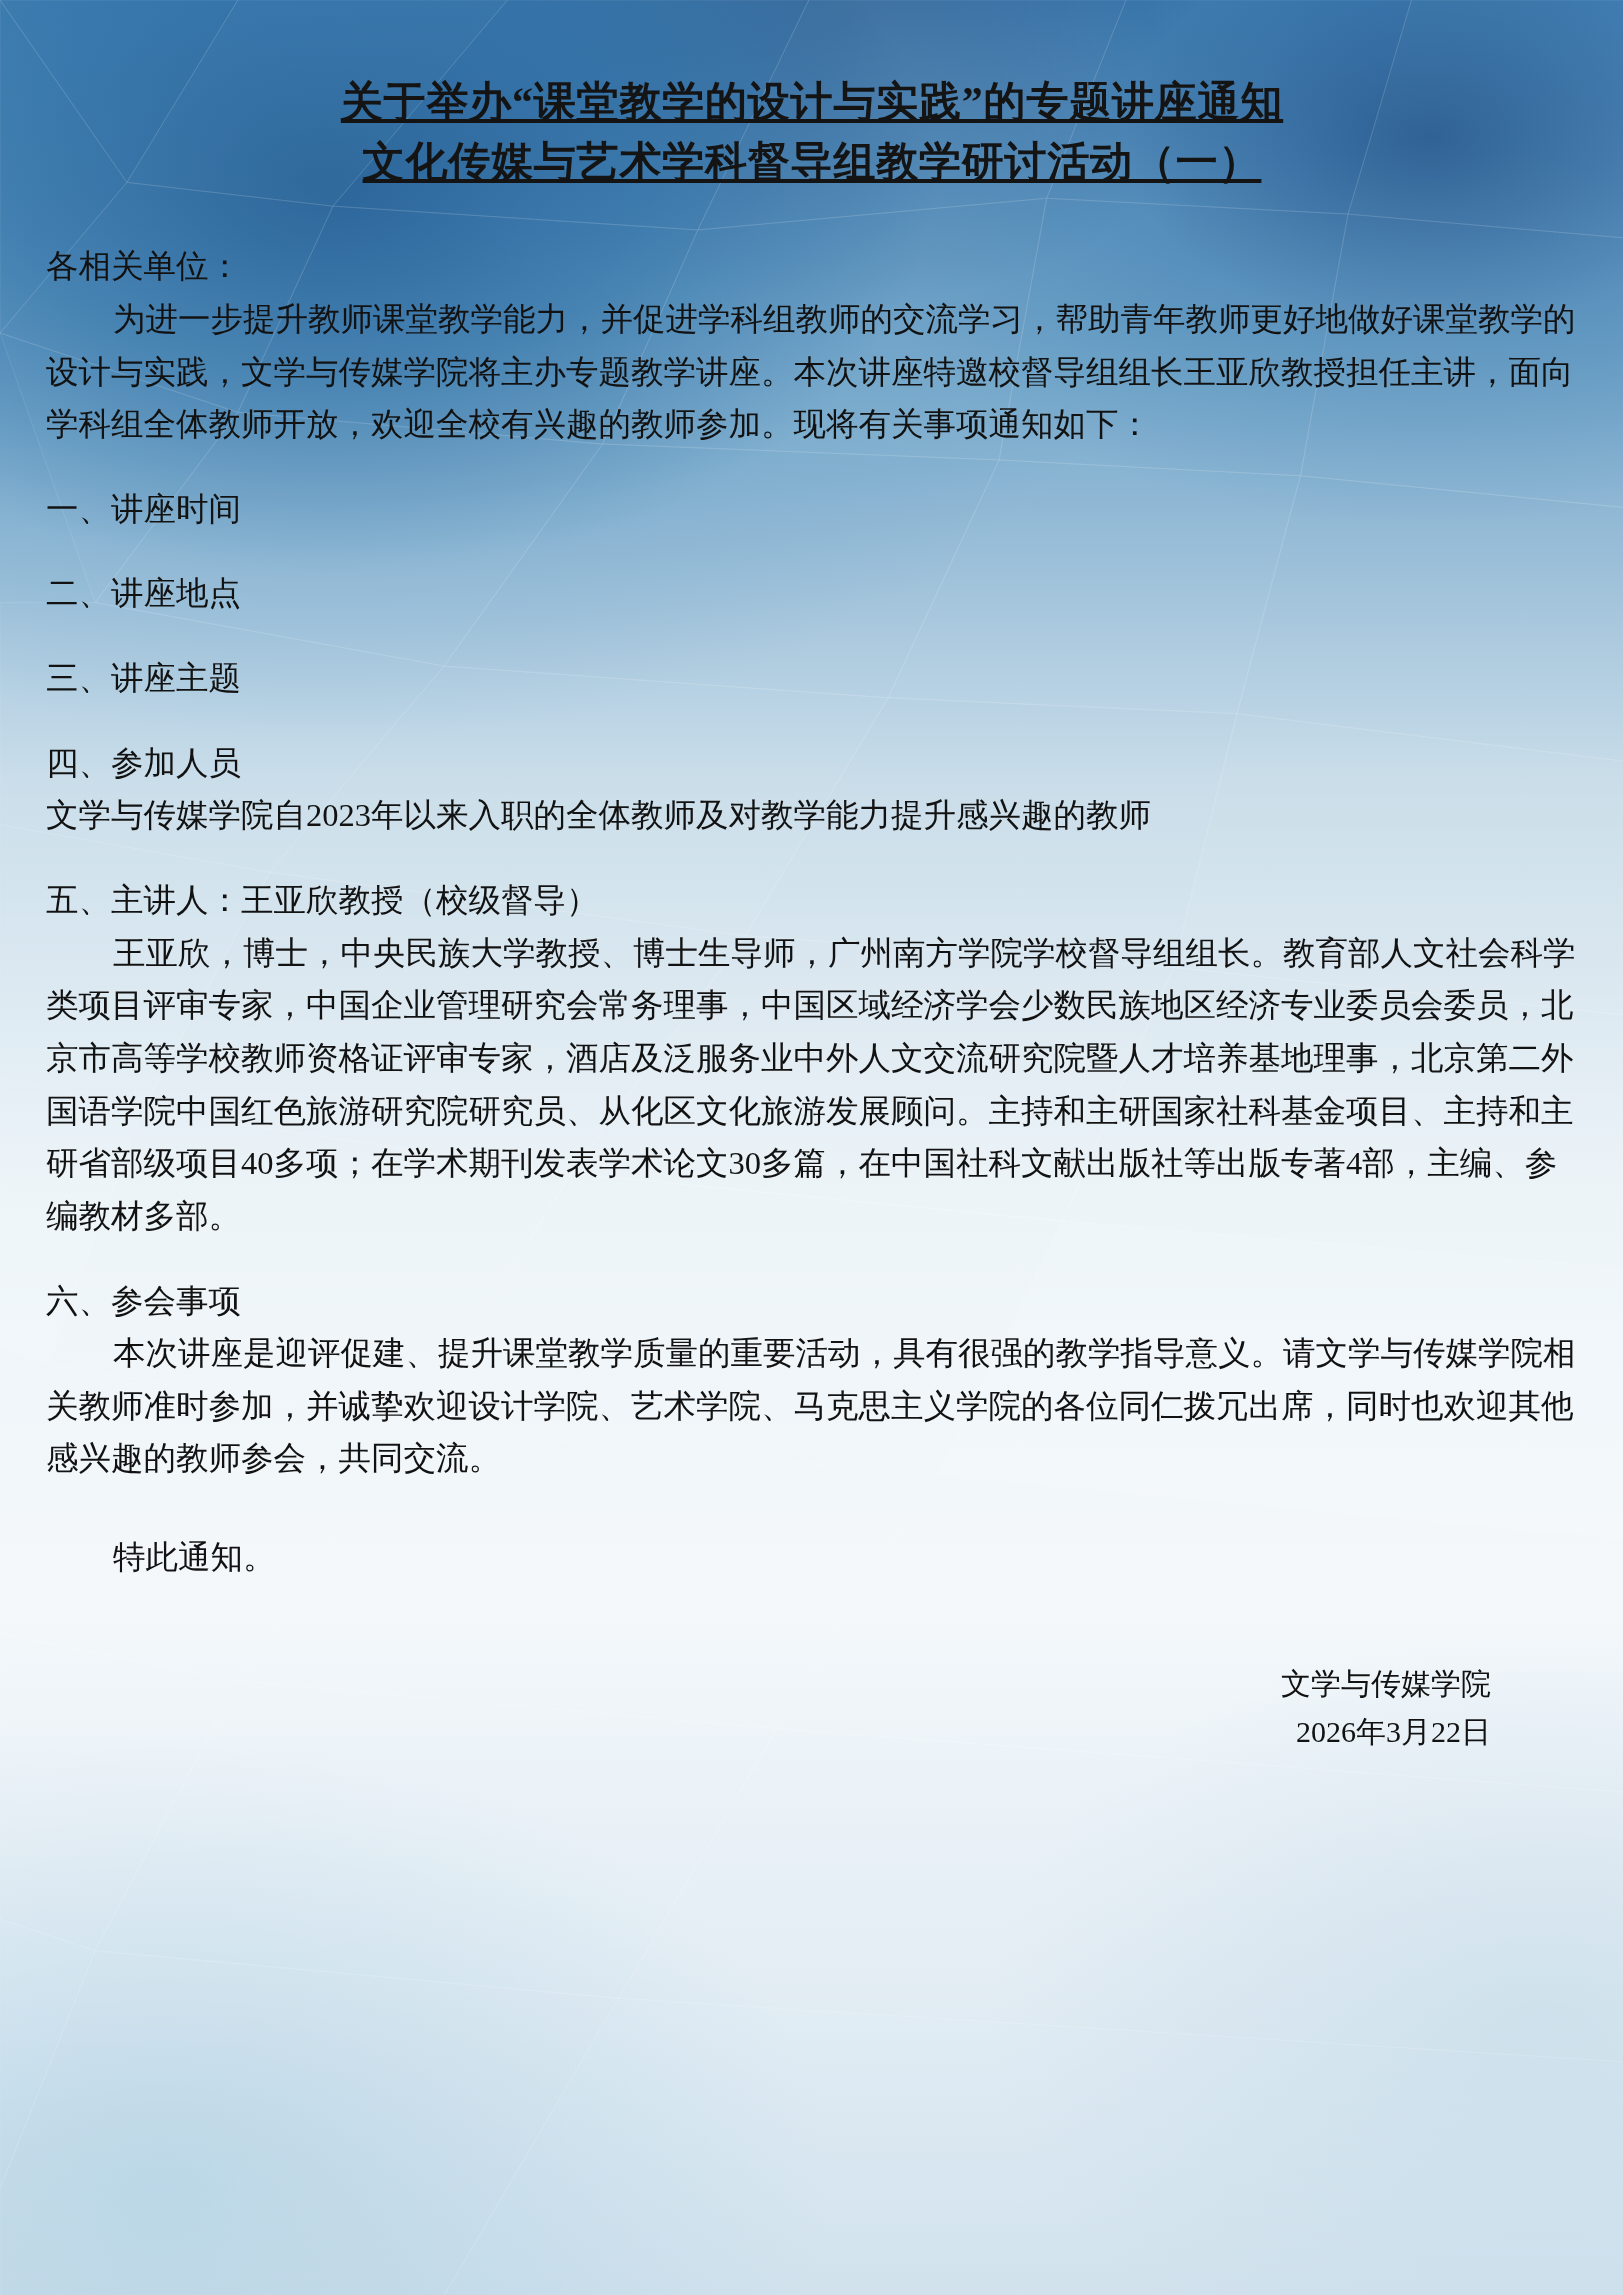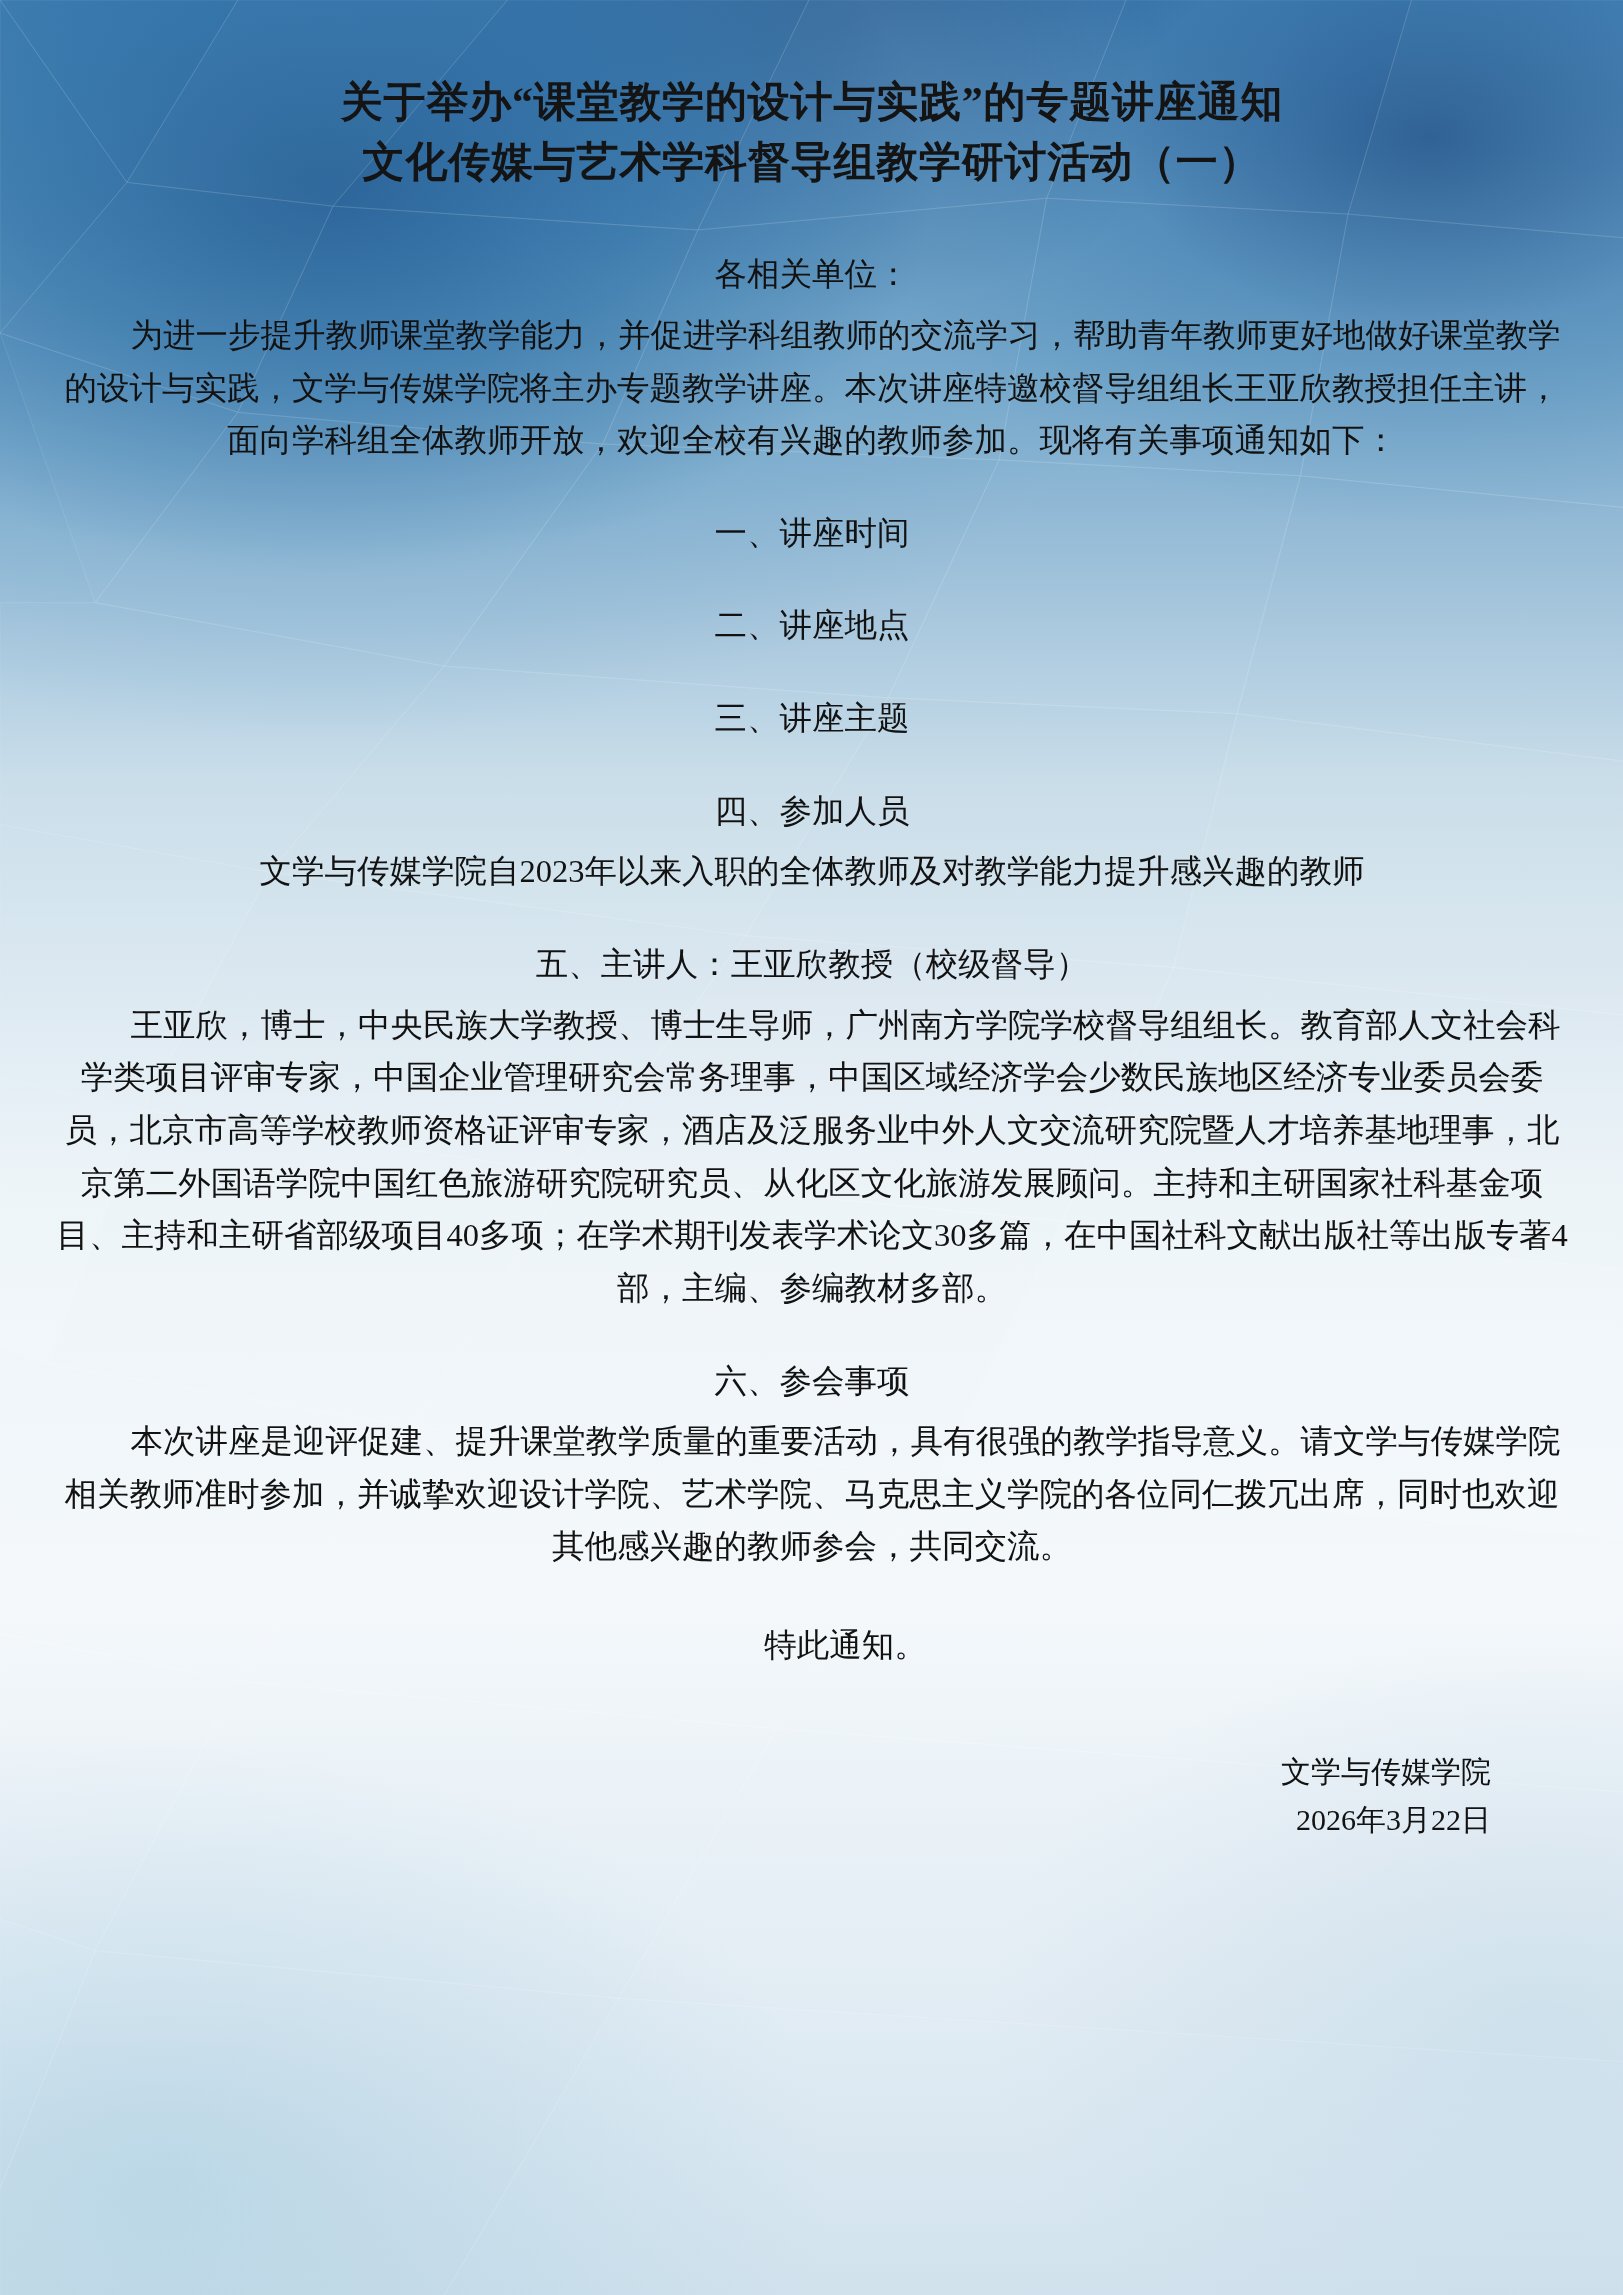--- a/index.html
+++ b/index.html
@@ -48,34 +48,34 @@
     text-align: center;
     padding-top: 73px;
   }
   .title-line {
     font-size: 42px;
     font-weight: bold;
     line-height: 1.42;
     color: #141414;
     letter-spacing: 0.8px;
     font-family: "Liberation Serif", serif;
+    text-decoration: underline;
   }
   .body-block {
     margin: 0 auto;
     padding-left: 46px;
     padding-right: 46px;
     padding-top: 48px;
     font-size: 32.5px;
     line-height: 1.62;
     color: #121212;
     font-family: "Liberation Serif", serif;
   }
   p {
-    margin: 8px;
-    text-align: center;
+    margin: 0;
   }
   .gap {
     height: 32px;
   }
   .indent {
     text-indent: 67px;
   }
   .heading {
     margin-top: 0;
   }

